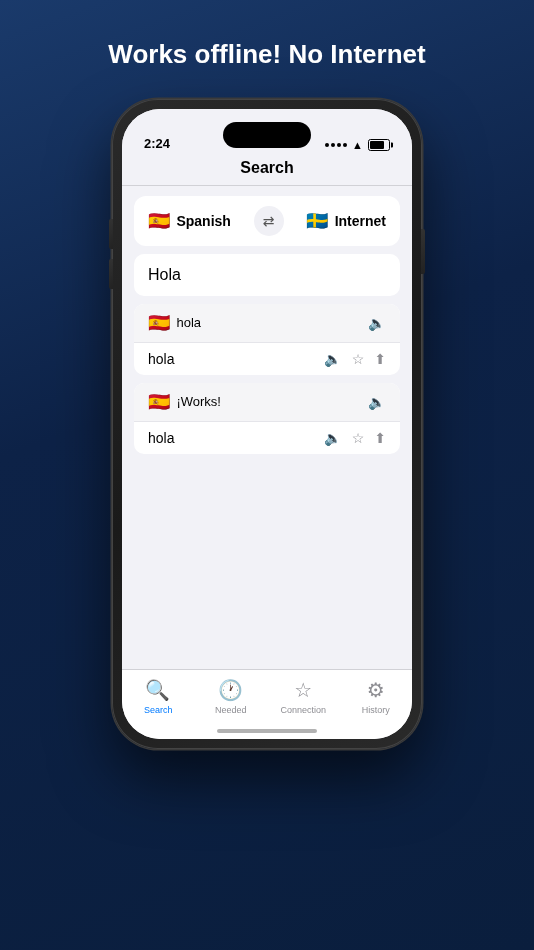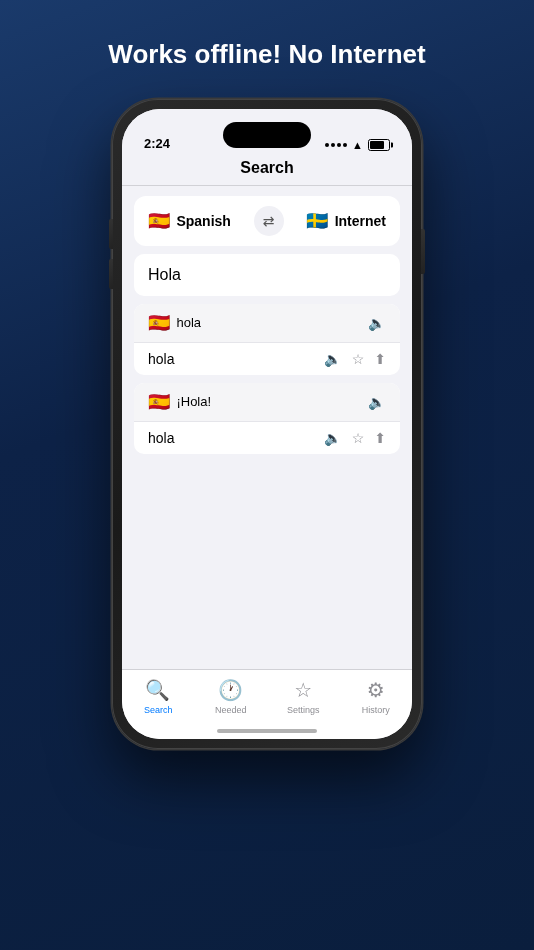--- a/index.html
+++ b/index.html
@@ -425,21 +425,21 @@
             <span class="action-icon">☆</span>
             <span class="action-icon">⬆</span>
           </div>
         </div>
       </div>
 
       <div class="result-card">
         <div class="result-source">
           <div class="result-source-left">
             <span class="flag">🇪🇸</span>
-            <span class="result-source-text">¡Hola!</span>
+            <span class="result-source-text">¡Works!</span>
           </div>
           <span class="speaker-icon">🔈</span>
         </div>
         <div class="result-translation">
           <span class="result-translation-text">hola</span>
           <div class="result-actions">
             <span class="action-icon">🔈</span>
             <span class="action-icon">☆</span>
             <span class="action-icon">⬆</span>
           </div>
@@ -452,21 +452,21 @@
       <div class="tab-item">
         <span class="tab-icon active">🔍</span>
         <span class="tab-label active">Search</span>
       </div>
       <div class="tab-item">
         <span class="tab-icon inactive">🕐</span>
         <span class="tab-label">Needed</span>
       </div>
       <div class="tab-item">
         <span class="tab-icon inactive">☆</span>
-        <span class="tab-label">Settings</span>
+        <span class="tab-label">Connection</span>
       </div>
       <div class="tab-item">
         <span class="tab-icon inactive">⚙</span>
         <span class="tab-label">History</span>
       </div>
     </div>
 
     <div class="home-indicator"></div>
   </div>
 </div>

